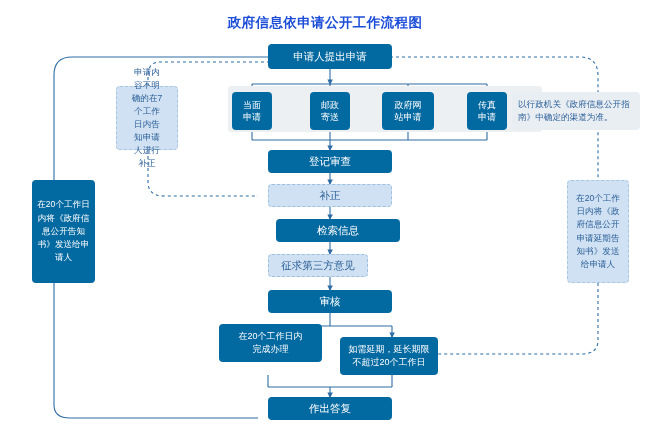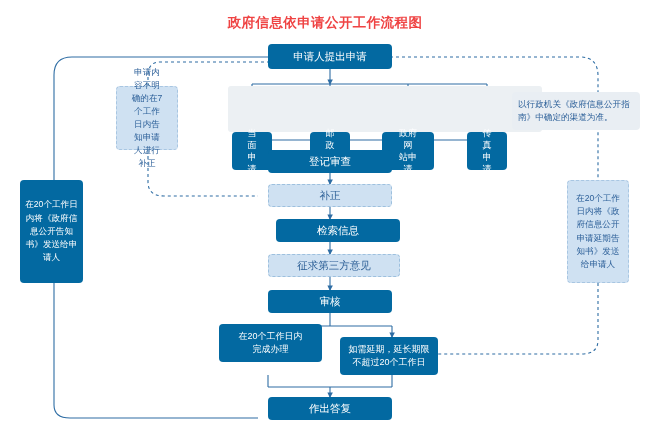--- a/index.html
+++ b/index.html
@@ -3,41 +3,41 @@
 <meta charset="utf-8">
 <style>
   html,body{margin:0;padding:0;background:#ffffff;}
   body{width:650px;height:437px;overflow:hidden;
        font-family:"Liberation Sans","DejaVu Sans",sans-serif;}
   #chart-root{position:relative;width:650px;height:437px;}
   #wires{position:absolute;left:0;top:0;width:650px;height:437px;}
 
   .title{
     position:absolute;left:0;top:14px;width:650px;text-align:center;
-    font-size:13.5px;font-weight:bold;color:#ef4444;letter-spacing:.4px;
+    font-size:13.5px;font-weight:bold;color:#1d4ed8;letter-spacing:.4px;
   }
 
   .band{
     position:absolute;background:#ecf0f3;border-radius:3px;
   }
 
   .node{
     position:absolute;box-sizing:border-box;border-radius:4px;
     display:flex;align-items:center;justify-content:center;
     text-align:center;line-height:1.35;
   }
   .solid{background:#0369a1;color:#ffffff;}
   .soft{background:#cfe1f2;color:#2c5f96;border:1px dashed #9dc0de;}
   .note{background:#cfe1f2;color:#2d6099;border:1px dashed #a8c6e2;border-radius:4px;}
   .note-plain{background:#e9eef3;color:#2d6099;border-radius:4px;
      justify-content:flex-start;text-align:left;padding:8px 6px;}
   .n-main{font-size:10.5px;}
   .n-small{font-size:9px;}
   .n-tiny{font-size:8.6px;}
-  .pad{padding:3px 17px;margin-top:40px;}
+  .pad{padding:3px 5px;}
 </style>
 </head>
 <body>
 
 <div id="chart-root">
 
   <div class="title">政府信息依申请公开工作流程图</div>
 
   <svg id="wires" viewBox="0 0 650 437" xmlns="http://www.w3.org/2000/svg">
     <defs>
@@ -100,31 +100,31 @@
 寄送</div>
   <div class="node solid n-small pad" style="left:382px;top:92px;width:52px;height:38px;white-space:pre-line;">政府网
 站申请</div>
   <div class="node solid n-small pad" style="left:467px;top:92px;width:40px;height:38px;white-space:pre-line;">传真
 申请</div>
 
   <div class="node note-plain n-tiny" style="left:512px;top:92px;width:128px;height:38px;line-height:1.5;">以行政机关《政府信息公开指南》中确定的渠道为准。</div>
 
   <div class="node note n-tiny" style="left:116px;top:86px;width:62px;height:64px;padding:3px 14px;line-height:1.5;">申请内容不明确的在7个工作日内告知申请人进行补正</div>
 
-  <div class="node solid n-tiny" style="left:20px;top:180px;width:63px;height:103px;padding:21px 5px;line-height:1.55;">在20个工作日内将《政府信息公开告知书》发送给申请人</div>
+  <div class="node solid n-tiny" style="left:32px;top:180px;width:63px;height:103px;padding:21px 5px;line-height:1.55;">在20个工作日内将《政府信息公开告知书》发送给申请人</div>
 
   <div class="node note n-tiny" style="left:567px;top:180px;width:62px;height:103px;padding:3px 5px;line-height:1.55;">在20个工作日内将《政府信息公开申请延期告知书》发送给申请人</div>
 
   <div class="node solid n-main" style="left:268px;top:150px;width:124px;height:23px;">登记审查</div>
 
   <div class="node soft n-main" style="left:268px;top:184px;width:124px;height:23px;">补正</div>
 
   <div class="node solid n-main" style="left:276px;top:219px;width:124px;height:23px;">检索信息</div>
 
-  <div class="node soft n-main" style="left:268px;top:254px;width:132px;height:23px;">征求第三方意见</div>
+  <div class="node soft n-main" style="left:268px;top:254px;width:100px;height:23px;">征求第三方意见</div>
 
   <div class="node solid n-main" style="left:268px;top:290px;width:124px;height:23px;">审核</div>
 
   <div class="node solid n-small" style="left:219px;top:324px;width:103px;height:38px;white-space:pre-line;line-height:1.5;">在20个工作日内
 完成办理</div>
 
   <div class="node solid n-small" style="left:340px;top:337px;width:98px;height:38px;white-space:pre-line;line-height:1.5;">如需延期，延长期限
 不超过20个工作日</div>
 
   <div class="node solid n-main" style="left:268px;top:397px;width:124px;height:23px;">作出答复</div>

